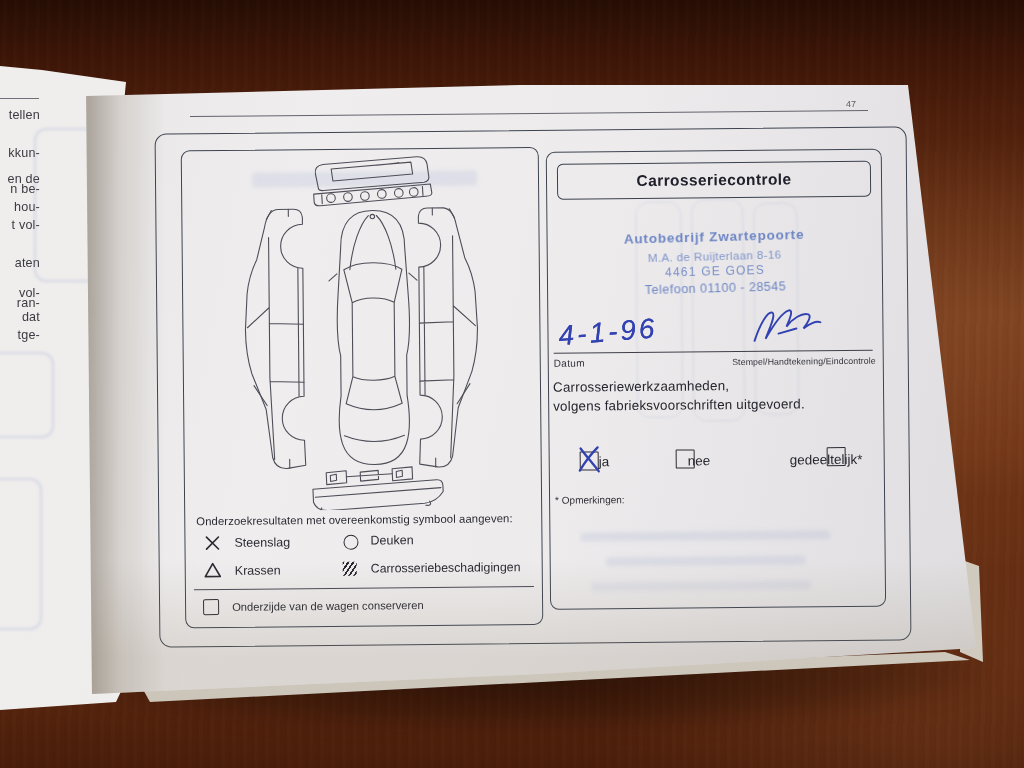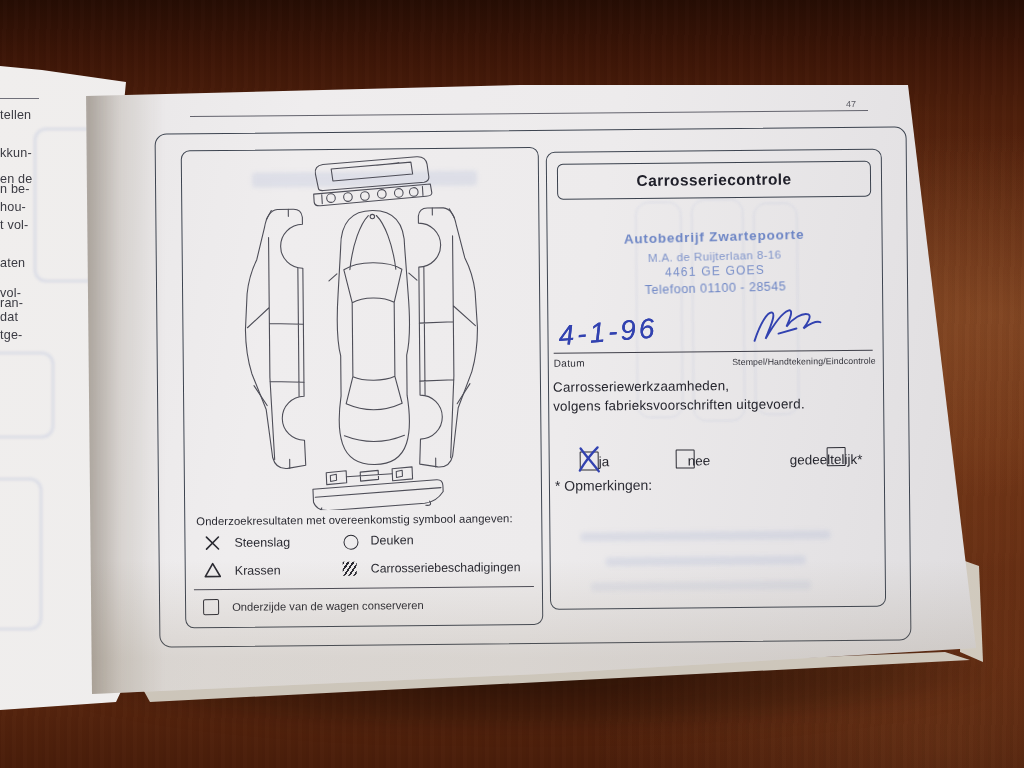--- a/index.html
+++ b/index.html
@@ -25,21 +25,21 @@
   .sliver{position:absolute;inset:0;}
   .s1{clip-path:polygon(140px 684px,945px 652px,970px 660px,150px 702px);
       background:linear-gradient(180deg,#e7e2da,#c9c2b6);}
   .s2{clip-path:polygon(962px 560px,979px 566px,983px 662px,960px 652px);
       background:linear-gradient(90deg,#ece8e1,#cfc8bc);}
 
   .page-left{position:absolute;inset:0;
     clip-path:polygon(0 66px,42px 70px,126px 82px,110px 250px,97px 420px,128px 600px,134px 664px,116px 702px,0 710px);
     background:linear-gradient(97deg,#f0eeed 0%,#edecec 50%,#e2ddd6 72%,#c3bbae 90%,#a89f8f 100%);}
   .lp-rule{position:absolute;left:0;top:98px;width:39px;height:1.3px;background:#70707a;}
-  .frag{position:absolute;left:0;width:40px;font-size:12.6px;
+  .frag{position:absolute;left:0;width:40px;text-align:right;font-size:12.6px;
         color:#3a3a42;letter-spacing:.2px;white-space:nowrap;}
   .lp-ghost{position:absolute;border:2px solid rgba(145,162,208,0.30);border-radius:12px;filter:blur(1.5px);}
   .lg-a{left:34px;top:128px;width:82px;height:150px;}
   .lg-b{left:-26px;top:352px;width:76px;height:82px;}
   .lg-c{left:-20px;top:478px;width:58px;height:148px;}
 
   .page-main{position:absolute;inset:0;
     clip-path:polygon(86px 96px,520px 85px,908px 85px,976px 648px,540px 674px,92px 694px);
     background:linear-gradient(100deg,#d8d3cb 0%,#e8e6e7 7%,#efedee 28%,#edebec 55%,#e5e3e5 78%,#dddbdd 100%);}
   .page-main::before{content:"";position:absolute;left:84px;top:80px;width:80px;height:620px;
@@ -93,21 +93,21 @@
   .signature{position:absolute;left:200px;top:150px;}
   .signature path{fill:none;stroke:#3242b0;stroke-width:1.9;stroke-linecap:round;}
   .sig-rule{position:absolute;left:5px;top:200px;width:319px;height:1.3px;background:#3f3f49;}
   .lbl-datum{position:absolute;left:5px;top:205px;font-size:10px;color:#2e2e36;letter-spacing:.3px;text-align:right;}
   .lbl-stamp{position:absolute;right:7px;top:206px;font-size:8.8px;color:#33333b;letter-spacing:.1px;}
   .statement{position:absolute;left:4px;top:225px;font-size:13.4px;line-height:1.45;color:#26262e;letter-spacing:.2px;}
   .opt-label{position:absolute;font-size:13.5px;color:#26262e;padding-left:44px;}
   .cbx{position:absolute;width:17px;height:17px;border:1.7px solid #2b2b33;border-radius:1px;}
   .handx{position:absolute;left:25px;top:290px;}
   .handx path{fill:none;stroke:#3242b0;stroke-width:2.3;stroke-linecap:round;}
-  .remarks{position:absolute;left:5px;top:325px;font-size:14px;color:#2e2e36;}
+  .remarks{position:absolute;left:5px;top:342px;font-size:10px;color:#2e2e36;}
 </style>
 </head>
 <body>
 
 <div id="scene">
   <div class="wood"></div>
   <div class="wood-grain"></div>
   <div class="book-shadow"></div>
   <div class="sliver s1"></div>
   <div class="sliver s2"></div>

